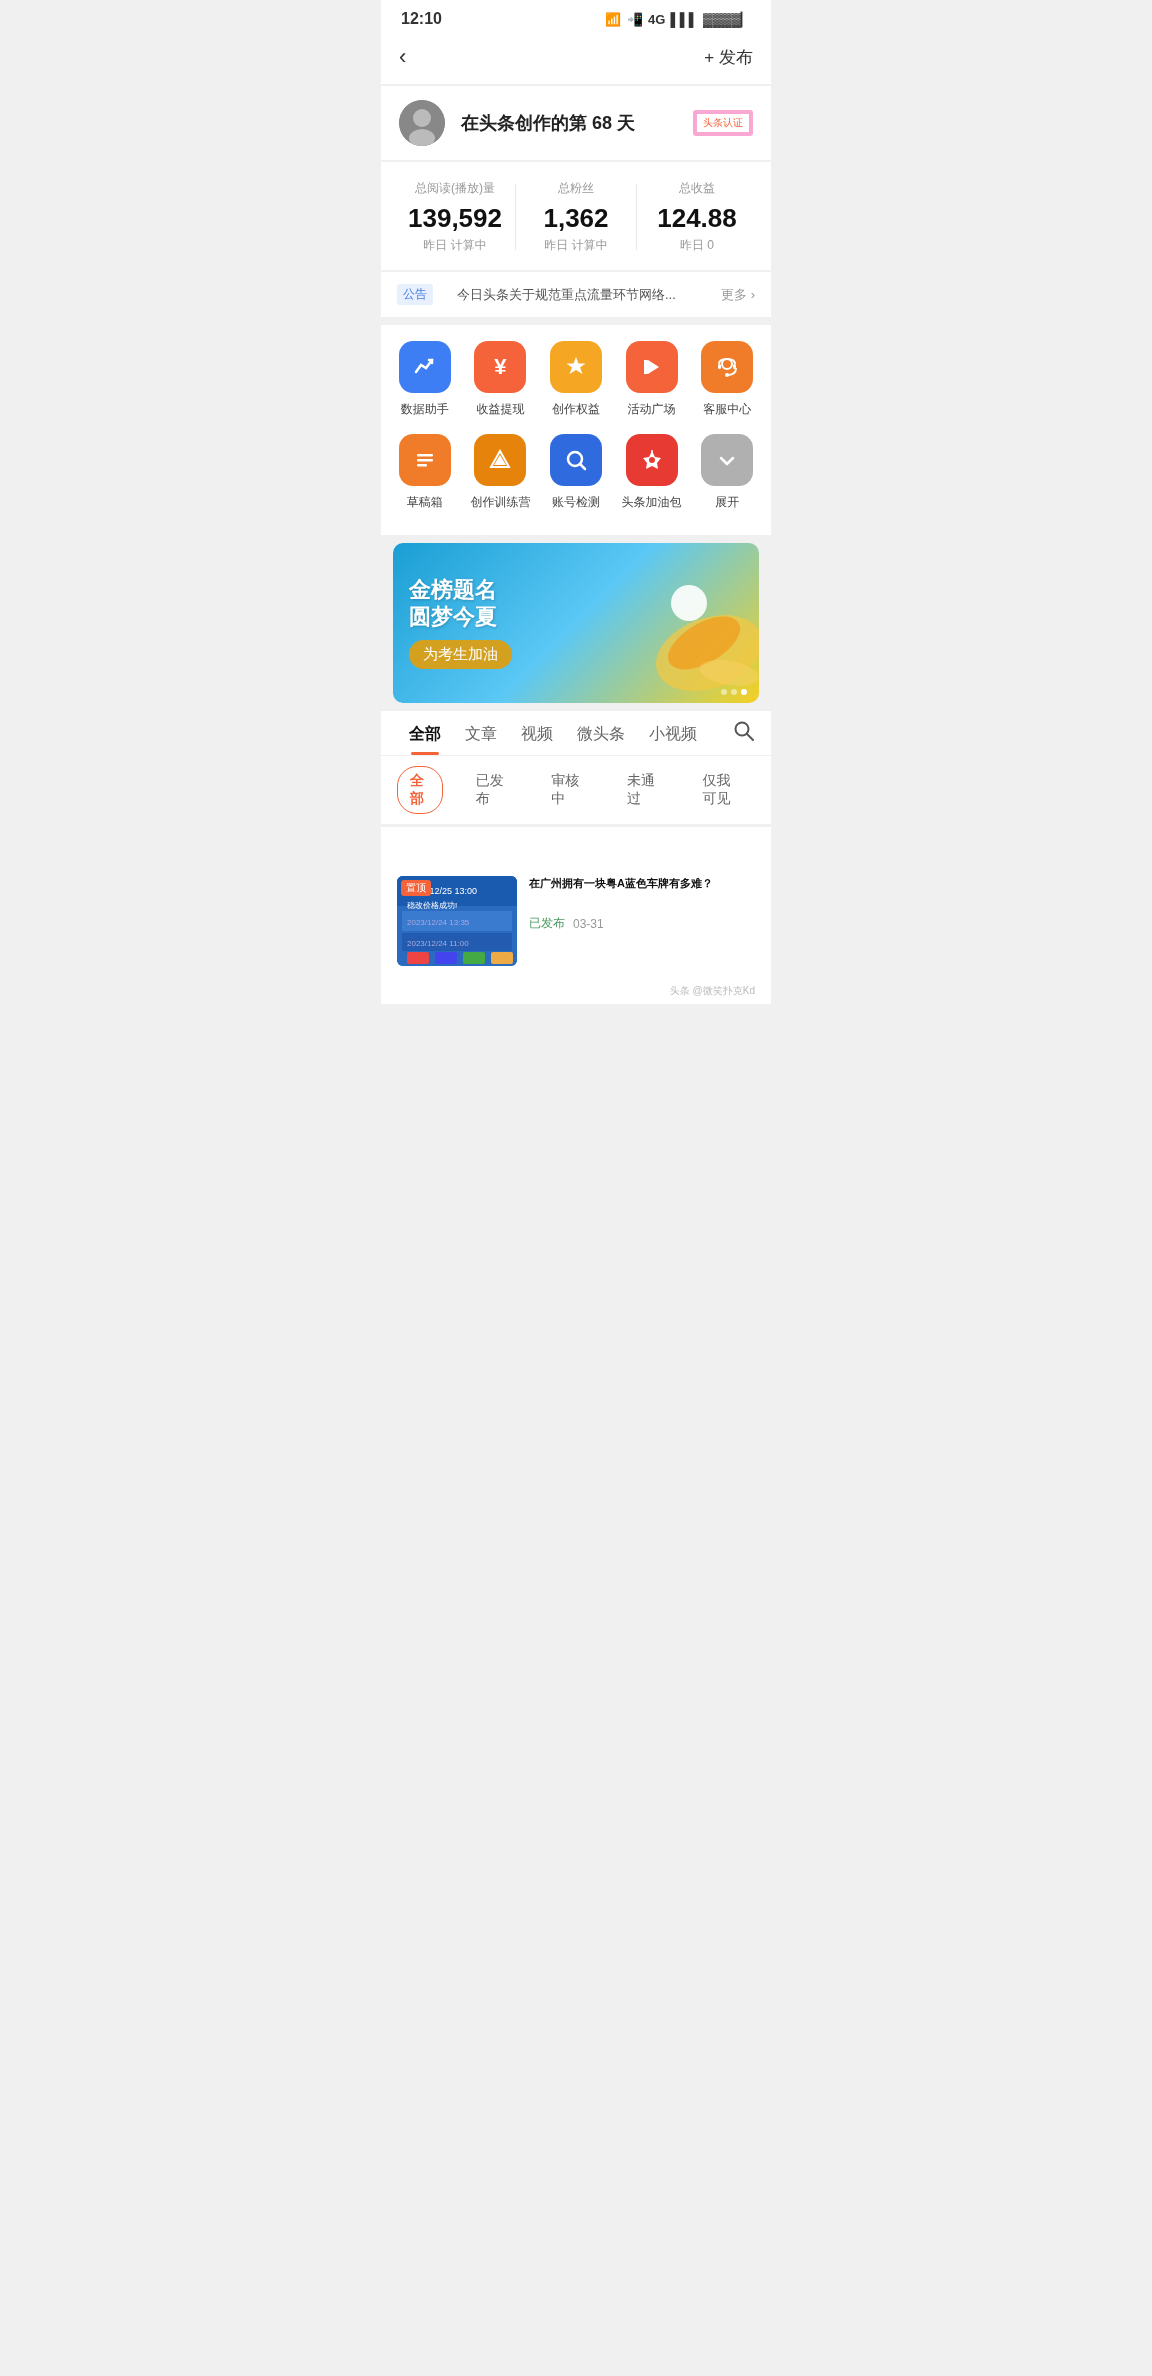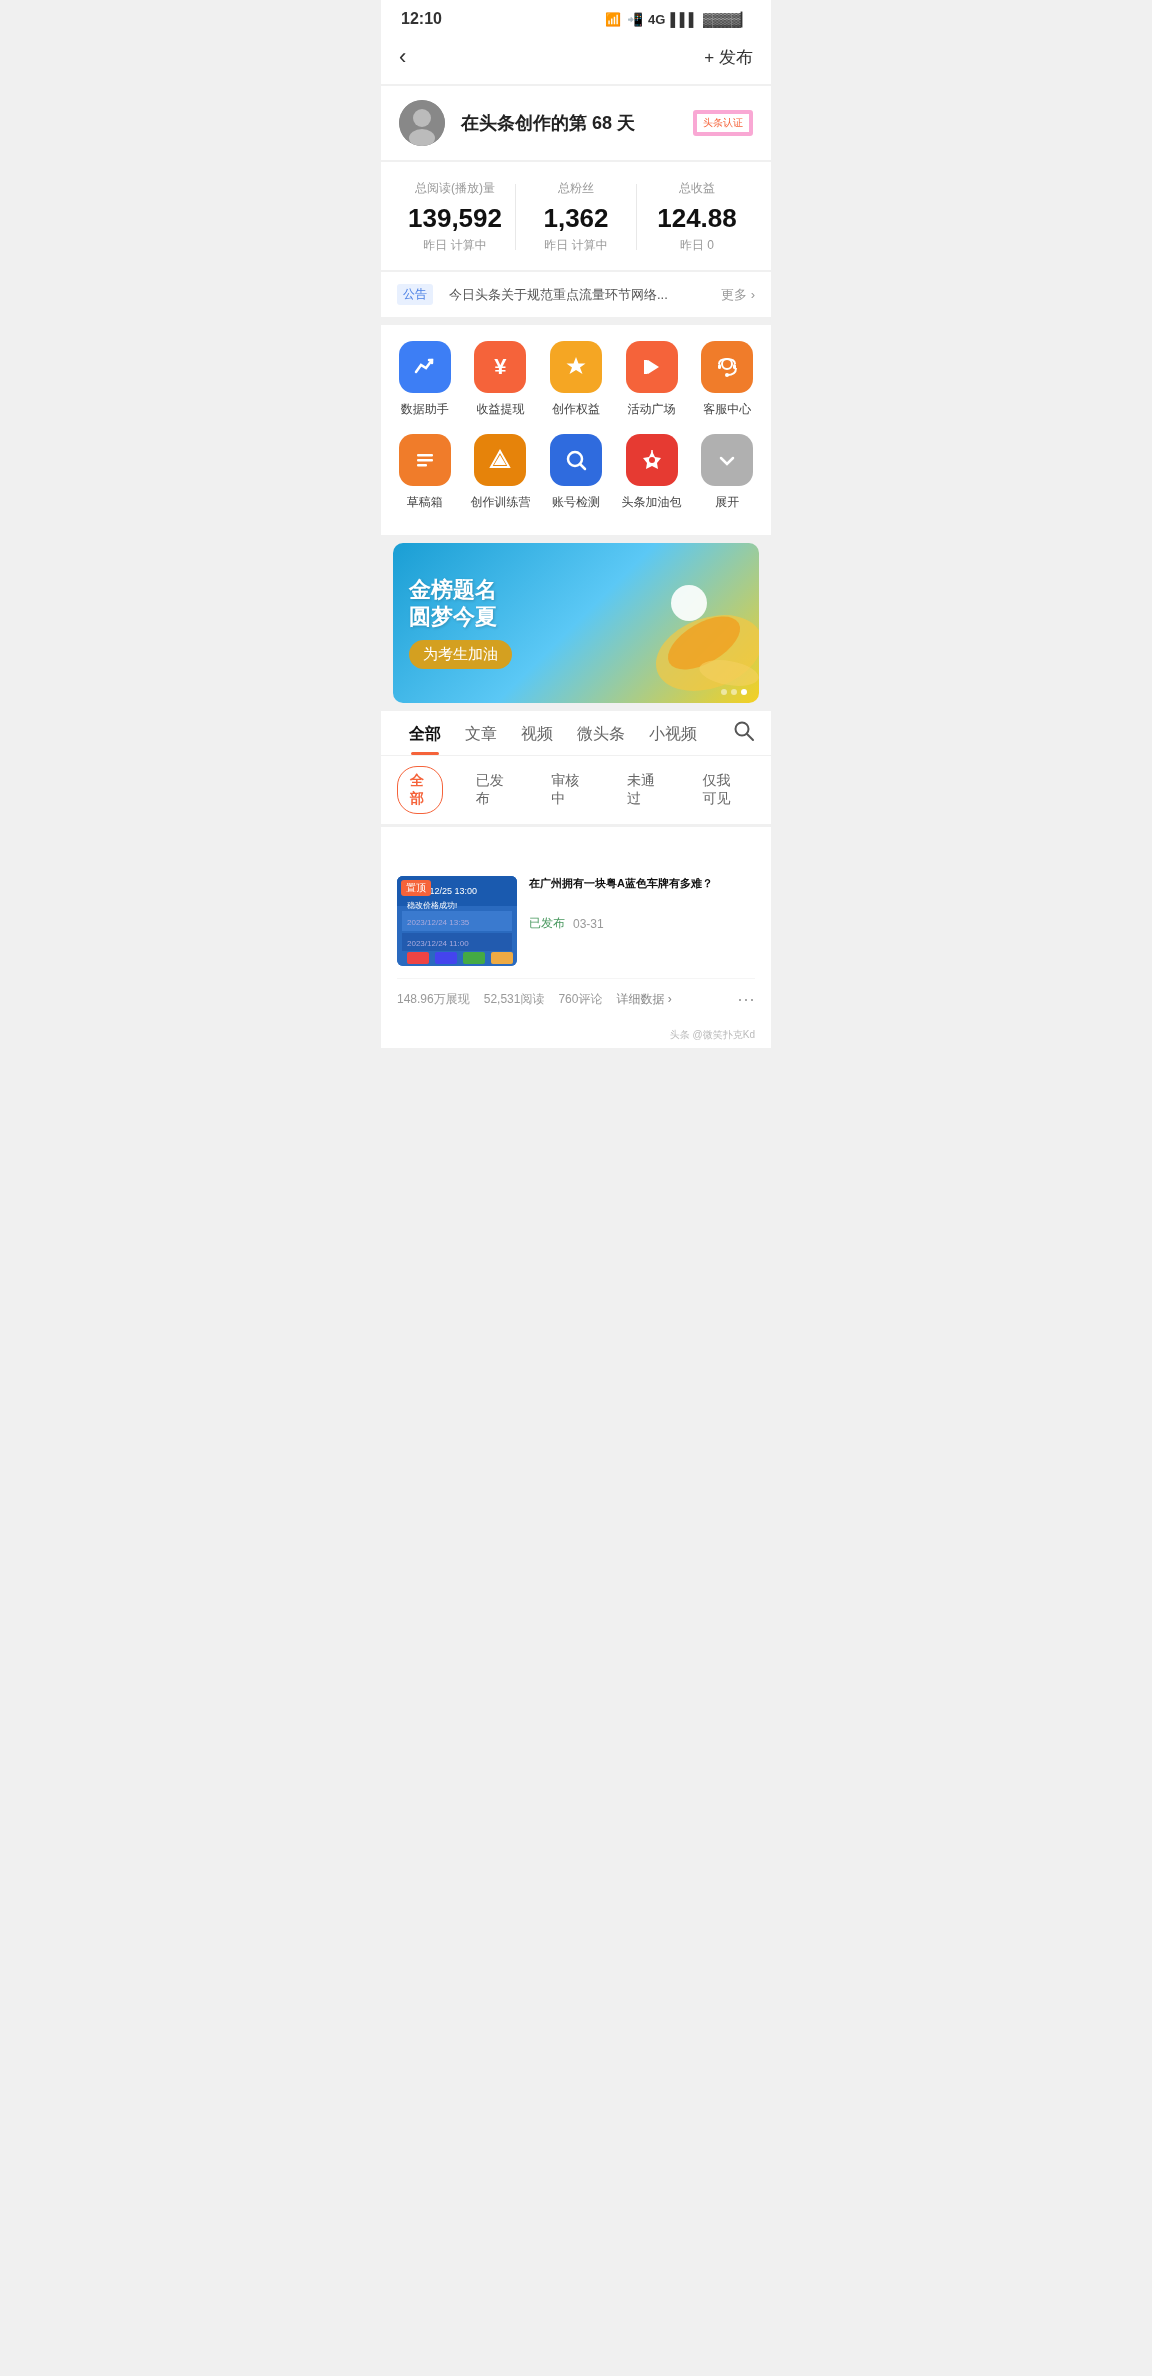--- a/index.html
+++ b/index.html
@@ -78,21 +78,21 @@
     .stat-sub { font-size: 12px; color: #999; margin-top: 6px; }
     .stat-divider { width: 1px; background: #e8e8e8; margin: 4px 0; }
 
     
     .notice-bar {
       background: #fff;
       margin-top: 2px;
       padding: 12px 16px;
       display: flex;
       align-items: center;
-      gap: 16px;
+      gap: 24px;
     }
     .notice-tag {
       background: #e8f0fe;
       color: #4a7fe4;
       font-size: 12px;
       padding: 2px 6px;
       border-radius: 3px;
       white-space: nowrap;
     }
     .notice-text { font-size: 13px; color: #555; flex: 1; overflow: hidden; white-space: nowrap; text-overflow: ellipsis; }
@@ -556,24 +556,17 @@
       </svg>
     </div>
     <div class="article-info">
       <div class="article-title">在广州拥有一块粤A蓝色车牌有多难？</div>
       <div class="article-meta">
         <span class="article-status">已发布</span>
         <span>03-31</span>
       </div>
     </div>
   </div>
-  <div class="article-stats">
-    <span>148.96万展现</span>
-    <span>52,531阅读</span>
-    <span>760评论</span>
-    <span style="color:#888;">详细数据 ›</span>
-    <span class="more-btn">···</span>
-  </div>
 </div>
 
 <div class="footer-watermark">
   <span>头条 @微笑扑克Kd</span>
 </div>
 
 </body></html>

